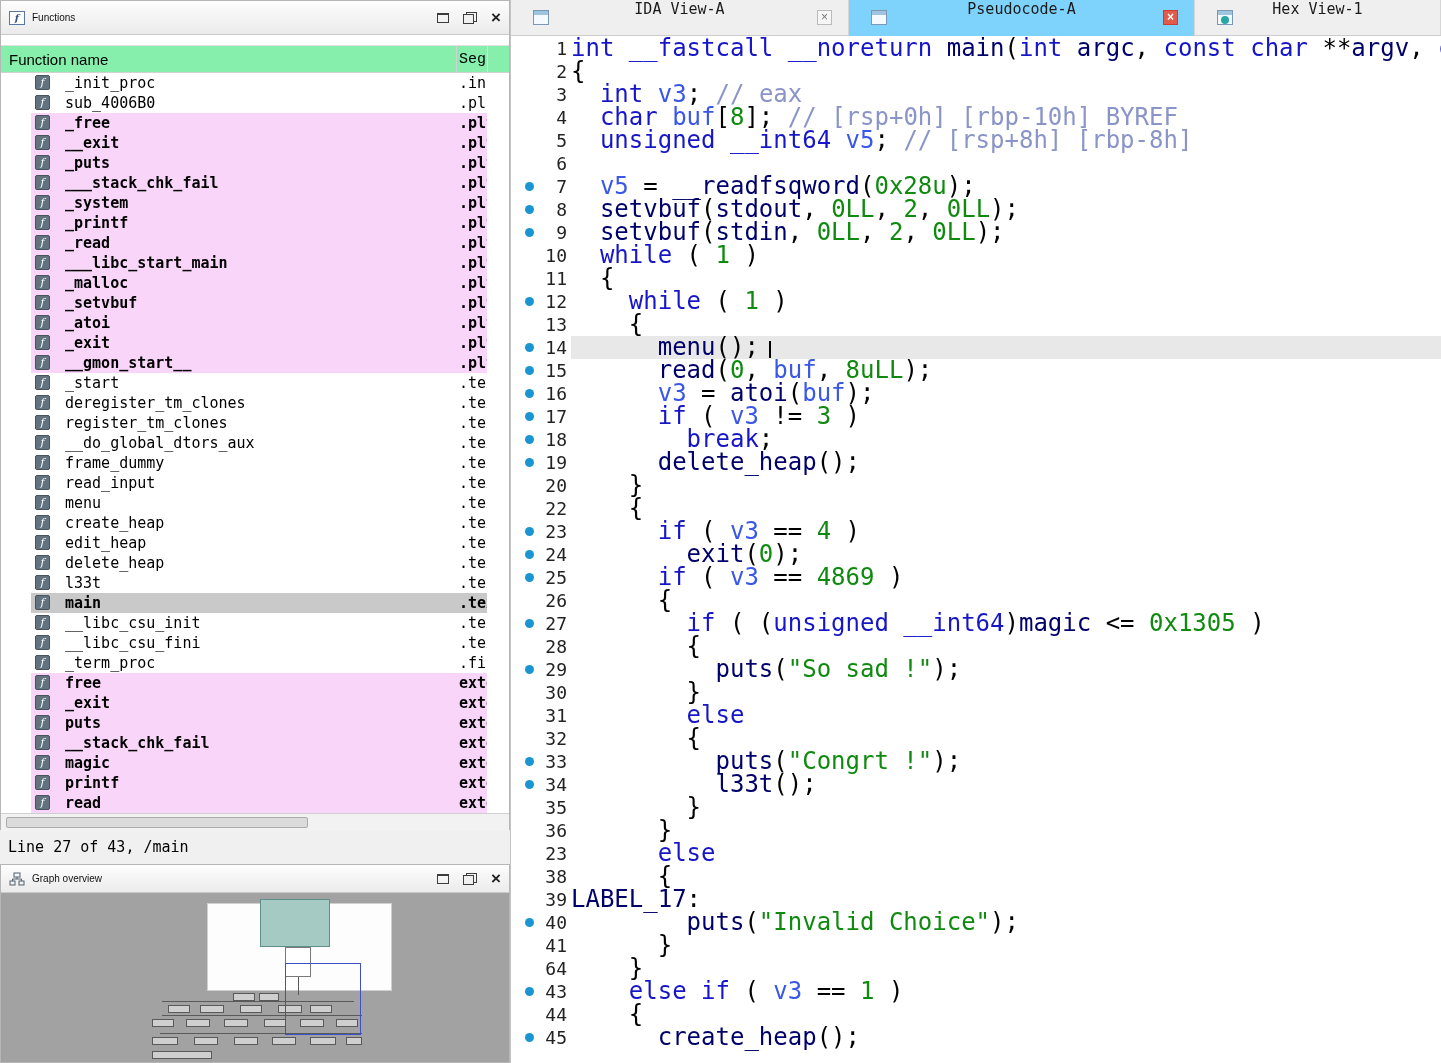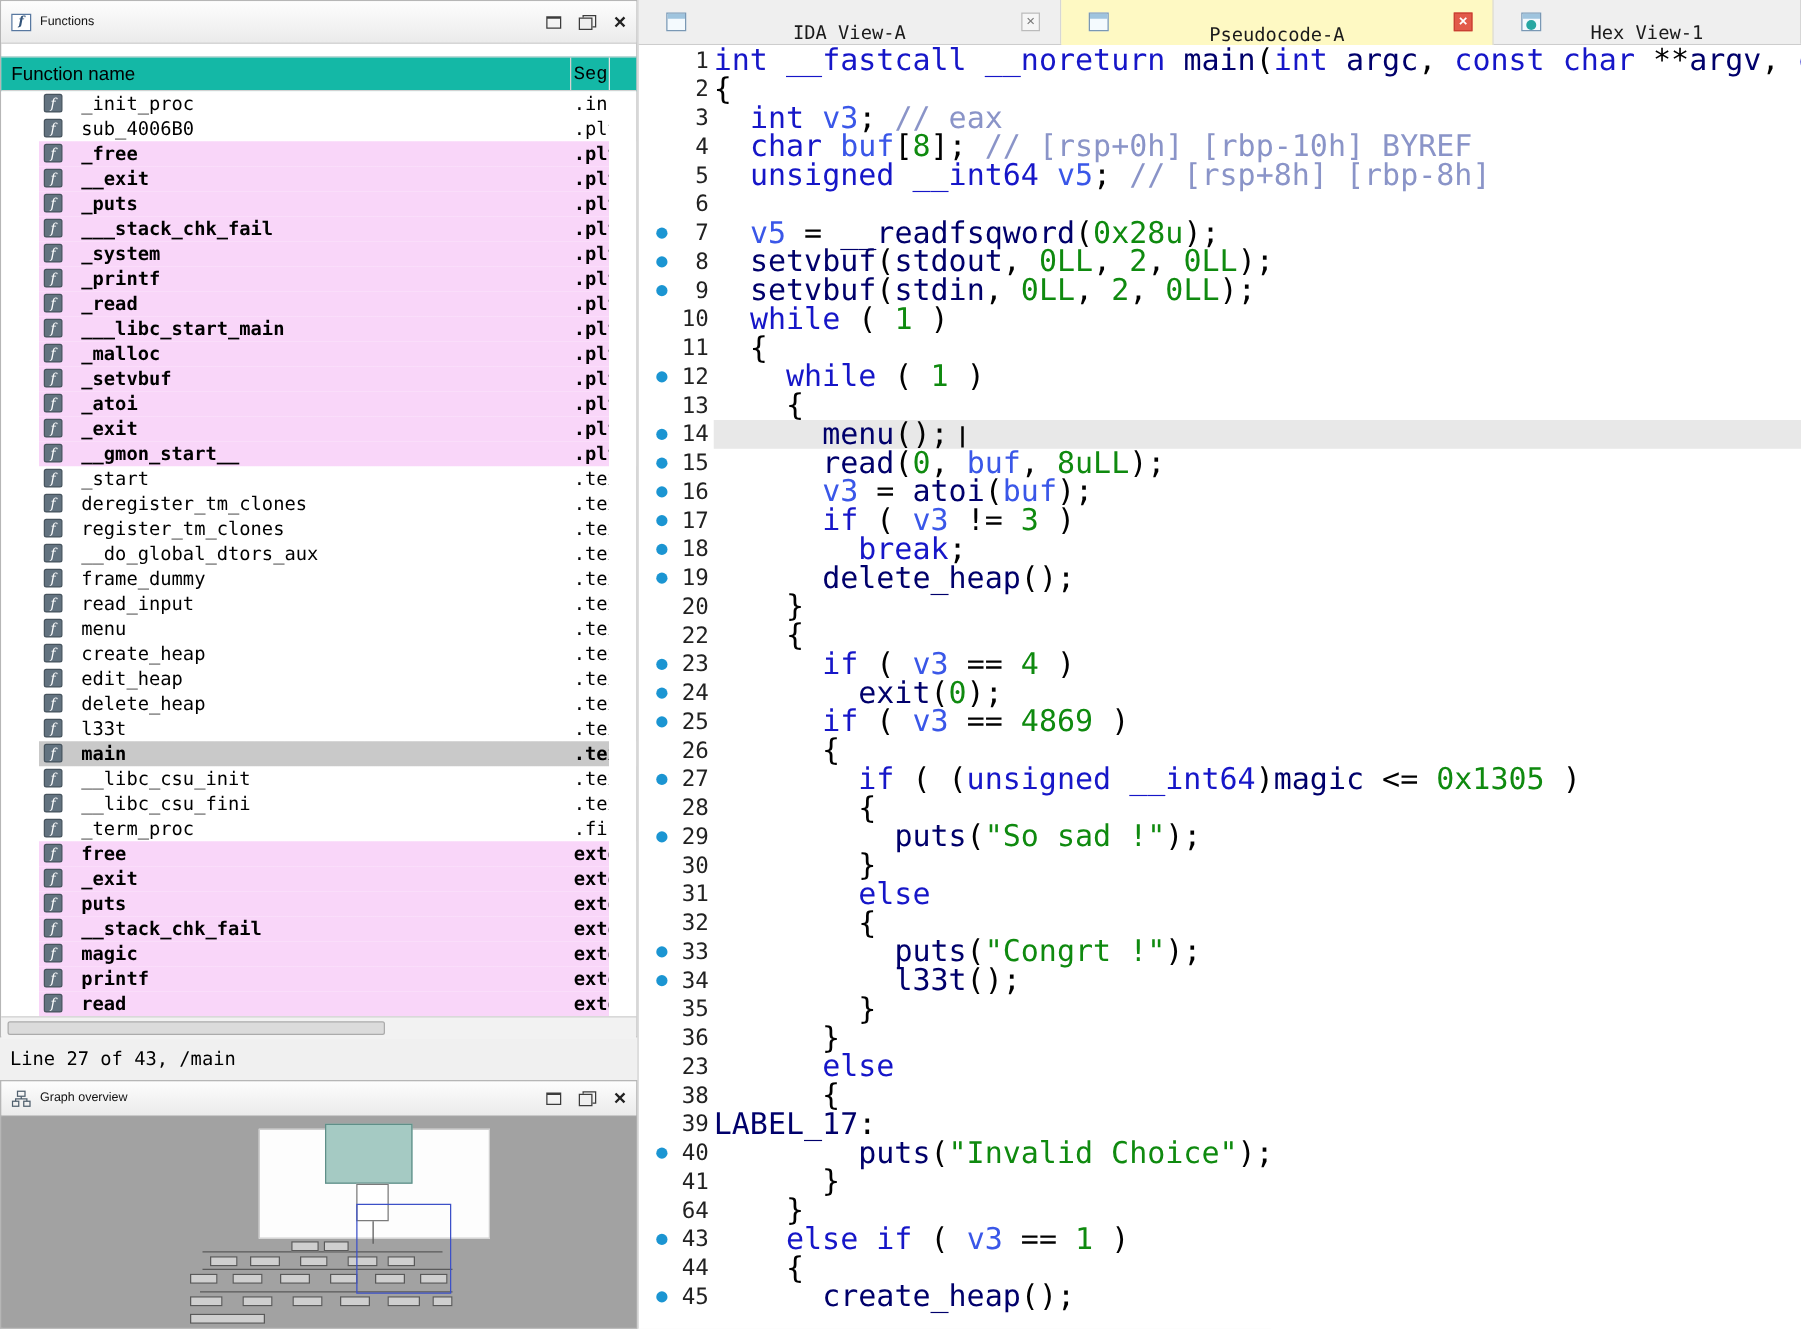--- a/index.html
+++ b/index.html
@@ -18,21 +18,21 @@
   .wtitle { font-size:10px; color:#111; }
   .wbtns  { margin-left:auto; display:flex; align-items:center; gap:14px; }
   .wb1 { display:inline-block; width:12px; height:10px; border:1px solid #3c3c3c; border-top-width:2px; }
   .wb2 { display:inline-block; width:14px; height:12px; position:relative; }
   .wb2::before { content:""; position:absolute; right:0; top:0; width:9px; height:8px; border:1px solid #3c3c3c; }
   .wb2::after  { content:""; position:absolute; left:0; bottom:0; width:9px; height:8px; border:1px solid #3c3c3c; background:#efefef; }
   .wbx { font-size:17px; line-height:14px; color:#222; font-weight:bold; }
   .wicon-f { width:16px; height:14px; border:1px solid #5878a0; background:#fff; position:relative;
              font:italic bold 10px/12px "DejaVu Serif",serif; color:#33547a; text-align:center; }
 
-  .colhead { position:relative; height:28px; margin-top:10px; background:#14b8a6;
+  .colhead { position:relative; height:28px; margin-top:10px; background:#86efac;
              border-top:1px solid #e0e0e0; border-bottom:1px solid #d2d2d2; }
   .colhead .cname { position:absolute; left:8px; top:5px; }
   .colhead .cseg  { position:absolute; left:458px; top:5px;font-family:Liberation Mono, monospace; }
   .colhead::before { content:""; position:absolute; left:455px; top:0; bottom:0; width:1px; background:#d2d2d2; }
   .colhead::after  { content:""; position:absolute; left:486px; top:0; bottom:0; width:1px; background:#e4e4e4; }
 
   .flist { position:relative; height:740px; background:#fff; overflow:hidden;
            font-family:"DejaVu Sans Mono",monospace; font-size:15px; }
   .frow  { position:relative; height:20px; line-height:20px; white-space:nowrap; }
   .frow.lib      { background:linear-gradient(to right,transparent 30px,var(--c-lib,#f9d6f9) 30px,var(--c-lib,#f9d6f9) 486px,#fff 486px); font-weight:bold; }
@@ -53,23 +53,23 @@
   .gentry { position:absolute; background:var(--c-entry,#a5cac3); border:1px solid #5f8f88; }
   .gsub   { position:absolute; background:#fff; border:1px solid #7a7a7a; }
   .gnode  { position:absolute; background:#cfcfcf; border:1px solid #595959; }
   .gedge  { position:absolute; background:#5a5a5a; }
   .gview  { position:absolute; border:1px solid #3c50c8; }
   .gicon  { display:block; }
 
   
   .right { position:absolute; left:510px; top:0; width:931px; height:1063px; border-left:1px solid #c4c4c4; background:#fff; }
   .tabbar { position:absolute; left:0; top:0; right:0; height:36px; background:#f1f1f1; border-bottom:1px solid #cdcdcd; display:flex; }
-  .tab { position:relative; display:flex; align-items:flex-end; justify-content:center; background:#efefef;
+  .tab { position:relative; display:flex; align-items:flex-start; justify-content:center; background:#efefef;
          border-right:1px solid #d6d6d6; font-family:"DejaVu Sans Mono",monospace; font-size:15px; color:#1a1a1a; }
-  .tab.active { background:#fef9c3; height:37px; }
+  .tab.active { background:#7dd3fc; height:37px; }
   .tabicon { position:absolute; left:22px; top:10px; width:16px; height:15px; border:1px solid #7a98b4; background:#f4fafe; }
   .tabicon::before { content:""; position:absolute; left:0; right:0; top:0; height:4px; background:#9fc4de; }
   .tabicon.hex::after { content:""; position:absolute; left:3px; top:5px; width:8px; height:8px; border-radius:50%; background:#27a7a3; }
   .tabclose { position:absolute; right:16px; top:10px; width:15px; height:15px; line-height:13px; text-align:center;
               font-size:12px; font-family:"Liberation Sans",sans-serif; }
   .tabclose.gray { color:#777; border:1px solid #bbb; background:#f6f6f6; }
   .tabclose.red  { color:#fff; background:#e25a4a; border:1px solid #c84032; font-weight:bold; }
 
   .code { position:absolute; left:0; top:36px; right:0; bottom:0; background:#fff; overflow:hidden; padding-top:1px; }
   .cline { display:flex; height:23px; }

